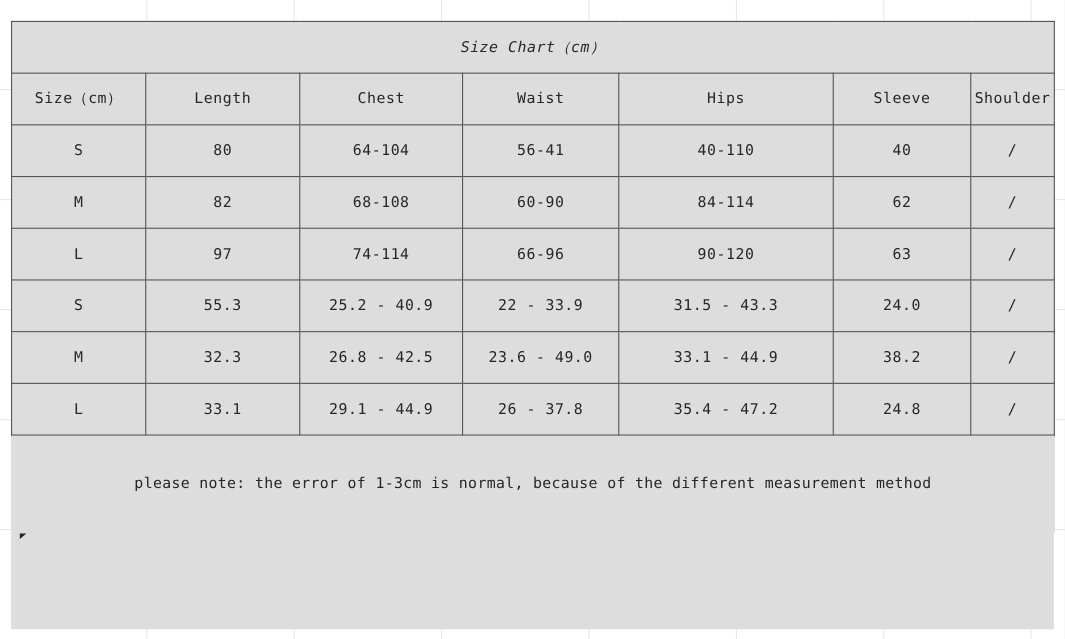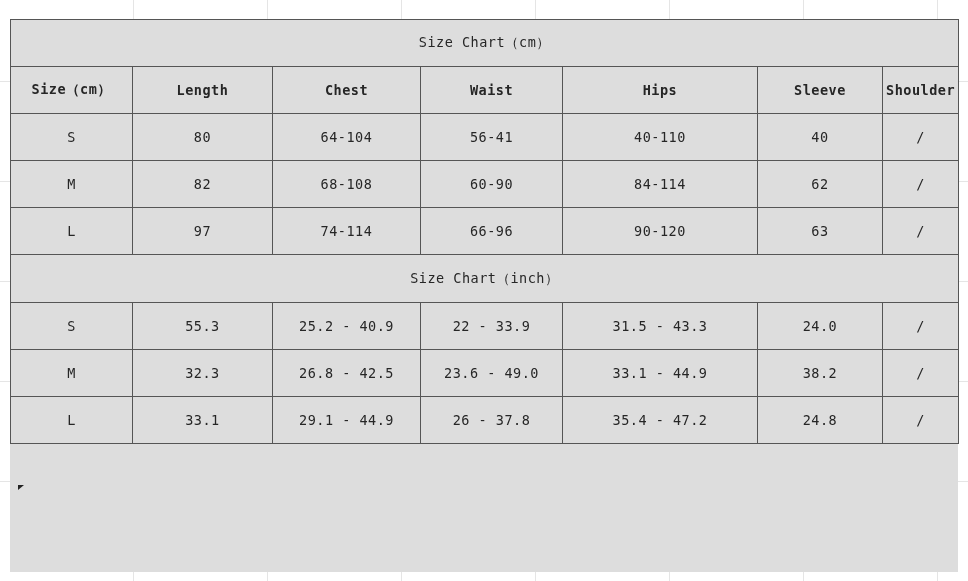--- a/index.html
+++ b/index.html
@@ -53,29 +53,29 @@
     padding: 0;
     height: 46px;
   }
   td.title-cell {
     border: none;
     border-bottom: 1px solid #555555;
     font-size: 21px;
     height: 40px;
     letter-spacing: 2px;
     color: #1d1d1d;
+    font-style: italic;
   }
   .title-cell.second {
     border-top: none;
     height: 47px;
   }
   td.header-cell {
     height: 43px;
     font-size: 13.5px;
-    font-weight: bold;
   }
   tr.note-row td {
     border: none;
     height: 88px;
     font-size: 13.5px;
     letter-spacing: 0.3px;
   }
   .col-1 { width: 122px; }
   .col-2 { width: 140px; }
   .col-3 { width: 148px; }
@@ -152,23 +152,20 @@
         <td>L</td>
         <td>97</td>
         <td>74-114</td>
         <td>66-96</td>
         <td>90-120</td>
         <td>63</td>
         <td>/</td>
       </tr>
 
       <tr>
-        <td class="title-cell second" colspan="7">Size Chart（inch）</td>
-      </tr>
-      <tr>
         <td>S</td>
         <td>55.3</td>
         <td>25.2 - 40.9</td>
         <td>22 - 33.9</td>
         <td>31.5 - 43.3</td>
         <td>24.0</td>
         <td>/</td>
       </tr>
       <tr>
         <td>M</td>
@@ -182,16 +179,19 @@
       <tr>
         <td>L</td>
         <td>33.1</td>
         <td>29.1 - 44.9</td>
         <td>26 - 37.8</td>
         <td>35.4 - 47.2</td>
         <td>24.8</td>
         <td>/</td>
       </tr>
 
+      <tr class="note-row">
+        <td colspan="7">please note: the error of 1-3cm is normal, because of the different measurement method</td>
+      </tr>
     </tbody>
   </table>
   <div class="marker"></div>
 </div>
 
 </body></html>

